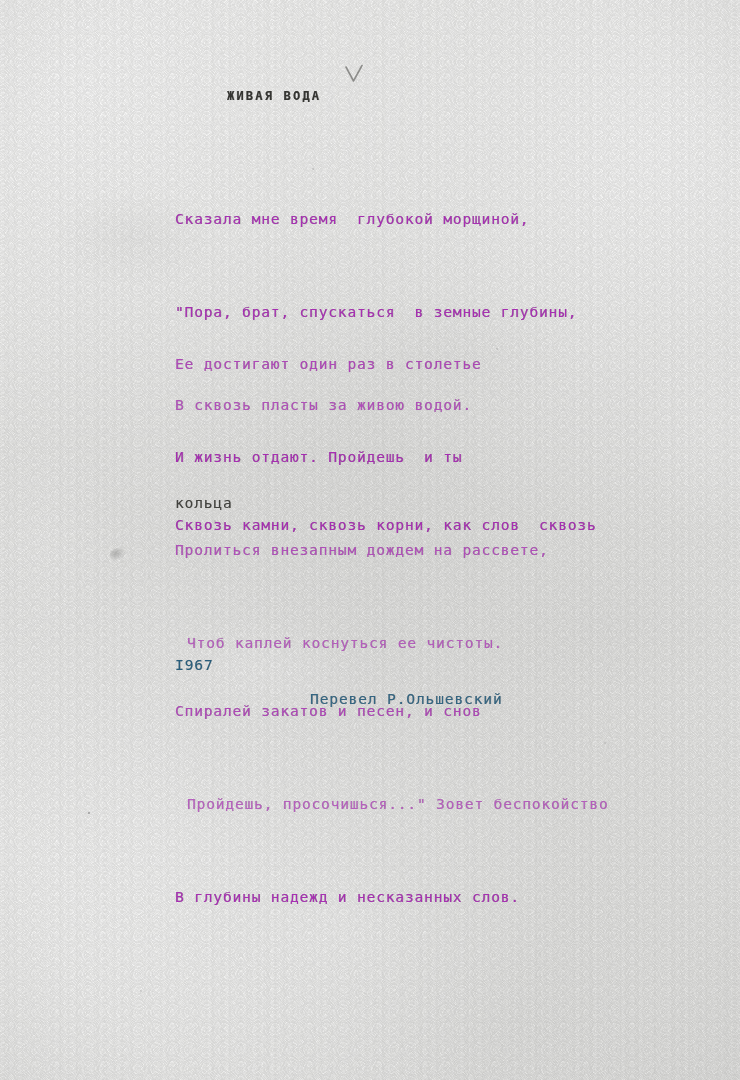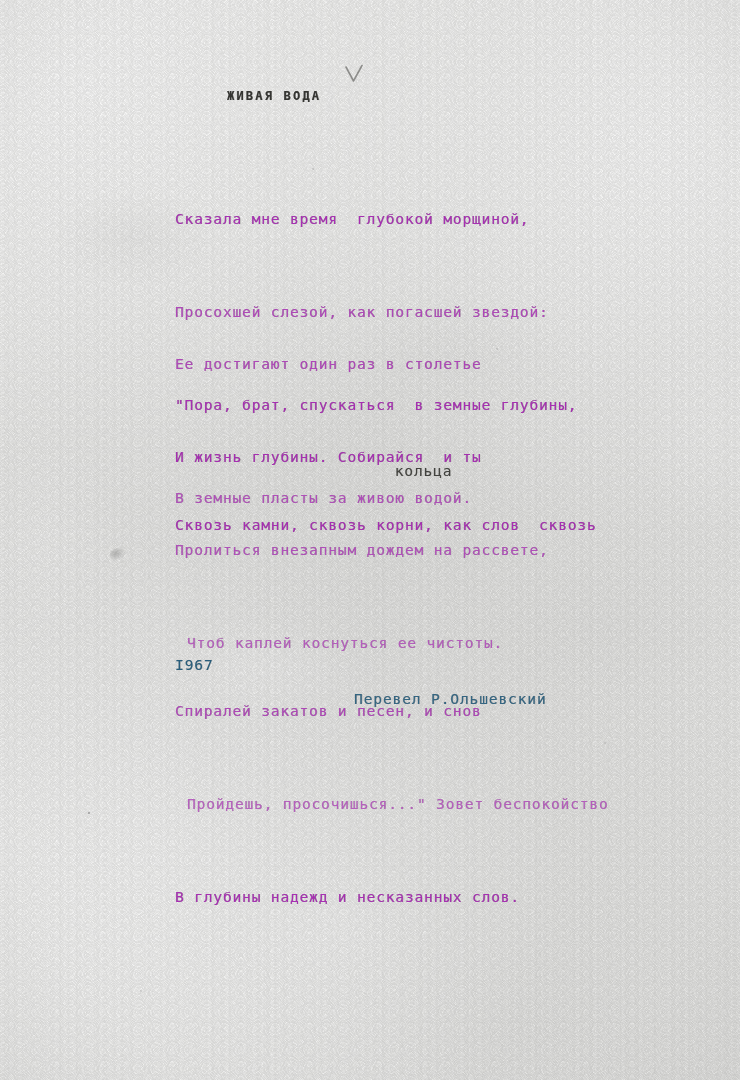--- a/index.html
+++ b/index.html
@@ -129,34 +129,34 @@
   #stanza-2 { top: 287px; }
   #stanza-3 { top: 448px; }
 
   .poem-line { display: block; }
 
   
   #runover-line {
     position: absolute;
     left: 175px;
     width: 497px;
-    top: 456px;
-    text-align: center;
+    top: 488px;
+    text-align: left;
     color: #33332f;
     font-size: 14.5px;
     line-height: 31px;
     letter-spacing: 0.85px;
     white-space: pre;
     text-shadow: 0.4px 0.3px 0.6px rgba(95,95,92,0.5);
     opacity: 0.9;
   }
 
   #year { left: 175px; top: 650px; }
 
-  #translator { left: 310px; top: 684px; margin-left: 44px; }
+  #translator { left: 310px; top: 684px; }
 
   
   .fade-a { opacity: 0.80; }
   .fade-b { opacity: 0.72; margin-left: 12px; }
   .fade-c { opacity: 0.86; }
 
   
   #check-mark {
     position: absolute;
     left: 343px;
@@ -213,28 +213,27 @@
     <div class="typed" id="title">ЖИВАЯ ВОДА</div>
 
     <div id="check-mark">
       <svg width="22" height="22" viewBox="0 0 22 22">
         <path d="M3 3 L10.5 17 L19 1.5" fill="none" stroke="#4a4a47" stroke-width="1.6" stroke-linecap="round" stroke-linejoin="round"></path>
       </svg>
     </div>
 
     <div class="stanza" id="stanza-1">
       <span class="poem-line">Сказала мне время  глубокой морщиной,</span>
-      <span class="poem-line fade-c">Просохшей слезой, как погасшей звездой:</span>
       <span class="poem-line">"Пора, брат, спускаться  в земные глубины,</span>
-      <span class="poem-line fade-a">В земные пласты за живою водой.</span>
+      <span class="poem-line fade-a">В сквозь пласты за живою водой.</span>
     </div>
 
     <div class="stanza" id="stanza-2">
       <span class="poem-line fade-c">Ее достигают один раз в столетье</span>
-      <span class="poem-line">И жизнь глубины. Собирайся  и ты</span>
+      <span class="poem-line">И жизнь отдают. Пройдешь  и ты</span>
       <span class="poem-line fade-a">Пролиться внезапным дождем на рассвете,</span>
       <span class="poem-line fade-b">Чтоб каплей коснуться ее чистоты.</span>
     </div>
 
     <div class="stanza" id="stanza-3">
       <span class="poem-line">Сквозь камни, сквозь корни, как слов  сквозь</span>
       <span class="poem-line" style="visibility:hidden;">&nbsp;</span>
       <span class="poem-line fade-c">Спиралей закатов и песен, и снов</span>
       <span class="poem-line fade-b">Пройдешь, просочишься..." Зовет беспокойство</span>
       <span class="poem-line">В глубины надежд и несказанных слов.</span>

